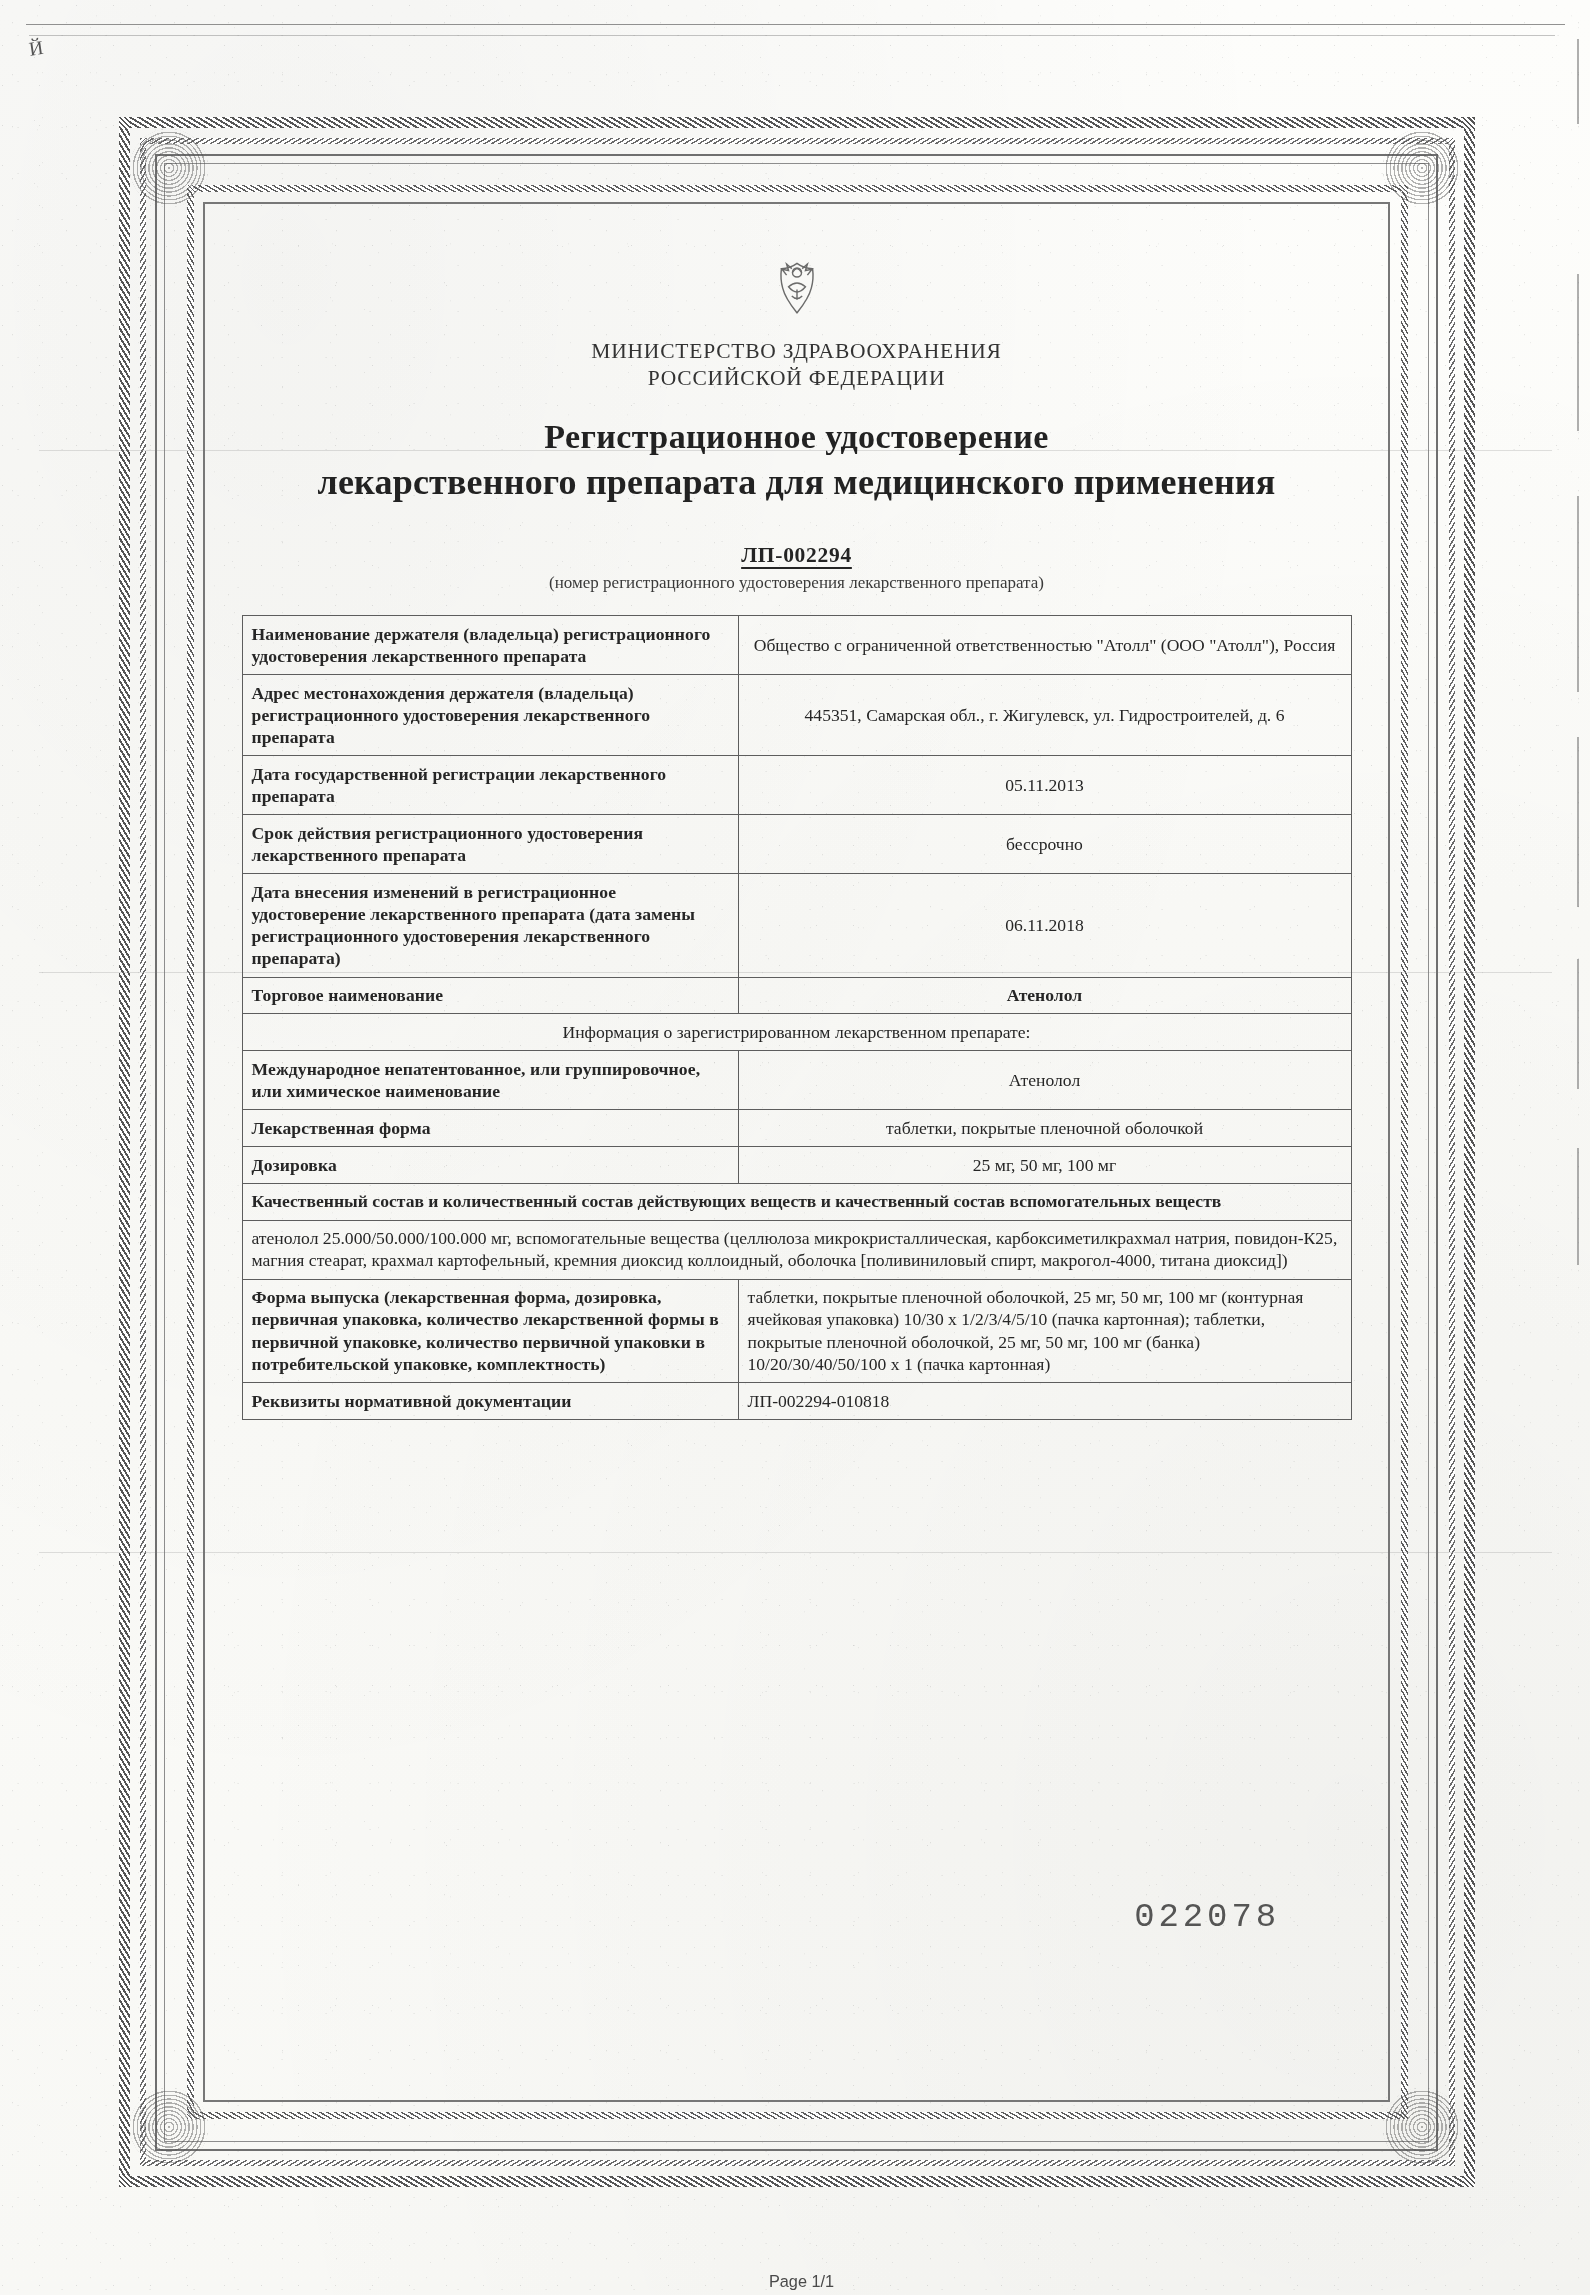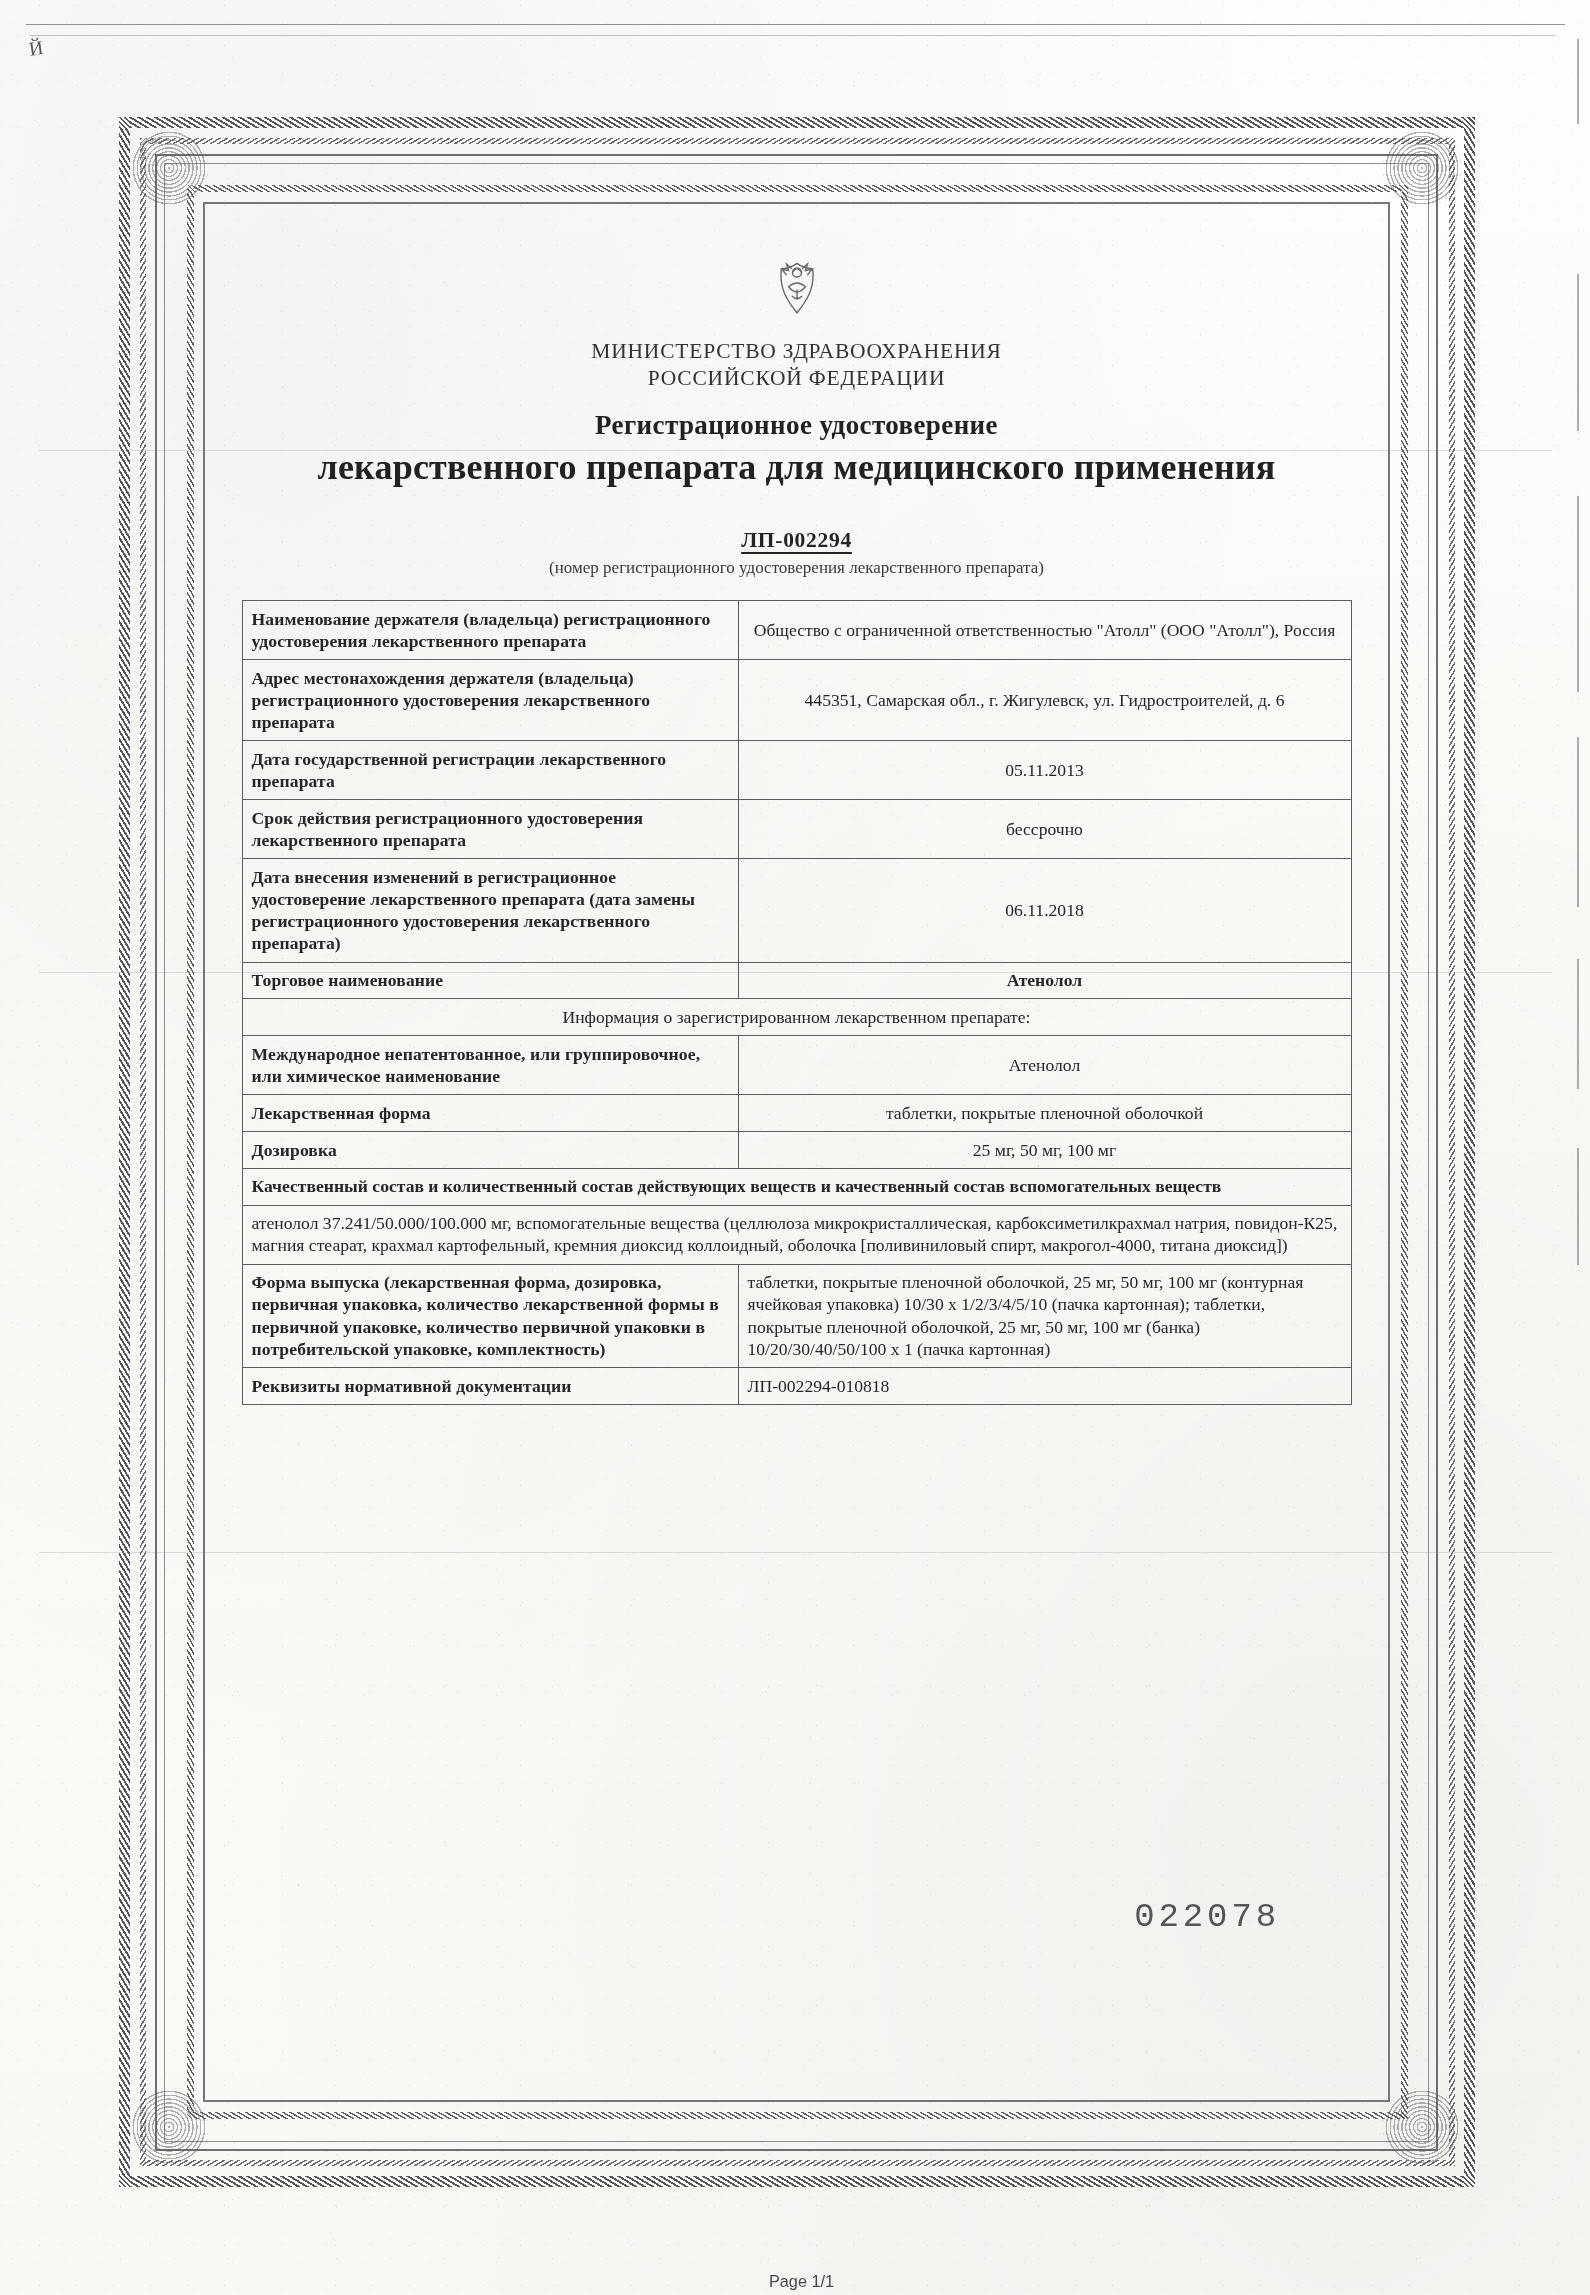--- a/index.html
+++ b/index.html
@@ -145,22 +145,22 @@
     font-size: 21.5px;
     letter-spacing: 0.8px;
     line-height: 1.26;
     color: #333;
     margin-top: 3.9px;
   }
 
   .title-1 {
     text-align: center;
     font-weight: bold;
-    font-size: 27px;
-    margin-top: 18px;
+    font-size: 34px;
+    margin-top: 26px;
     letter-spacing: 0.4px;
     color: #222;
   }
   .title-2 {
     text-align: center;
     font-weight: bold;
     font-size: 36px;
     margin-top: 5.2px;
     letter-spacing: 0.2px;
     color: #222;
@@ -358,21 +358,21 @@
         </tr>
         <tr>
           <td class="lbl">Дозировка</td>
           <td class="val">25 мг, 50 мг, 100 мг</td>
         </tr>
 
         <tr>
           <td class="span-bold" colspan="2" style="text-align:left;">Качественный состав и количественный состав действующих веществ и качественный состав вспомогательных веществ</td>
         </tr>
         <tr>
-          <td class="compo" colspan="2">атенолол 37.241/50.000/100.000 мг, вспомогательные вещества (целлюлоза микрокристаллическая, карбоксиметилкрахмал натрия, повидон-К25, магния стеарат, крахмал картофельный, кремния диоксид коллоидный, оболочка [поливиниловый спирт, макрогол-4000, титана диоксид])</td>
+          <td class="compo" colspan="2">атенолол 25.000/50.000/100.000 мг, вспомогательные вещества (целлюлоза микрокристаллическая, карбоксиметилкрахмал натрия, повидон-К25, магния стеарат, крахмал картофельный, кремния диоксид коллоидный, оболочка [поливиниловый спирт, макрогол-4000, титана диоксид])</td>
         </tr>
 
         <tr>
           <td class="lbl">Форма выпуска (лекарственная форма, дозировка, первичная упаковка, количество лекарственной формы в первичной упаковке, количество первичной упаковки в потребительской упаковке, комплектность)</td>
           <td class="val-left">таблетки, покрытые пленочной оболочкой, 25 мг, 50 мг, 100 мг (контурная ячейковая упаковка) 10/30 х 1/2/3/4/5/10 (пачка картонная); таблетки, покрытые пленочной оболочкой, 25 мг, 50 мг, 100 мг (банка) 10/20/30/40/50/100 х 1 (пачка картонная)</td>
         </tr>
         <tr>
           <td class="lbl">Реквизиты нормативной документации</td>
           <td class="val-left">ЛП-002294-010818</td>
         </tr>

